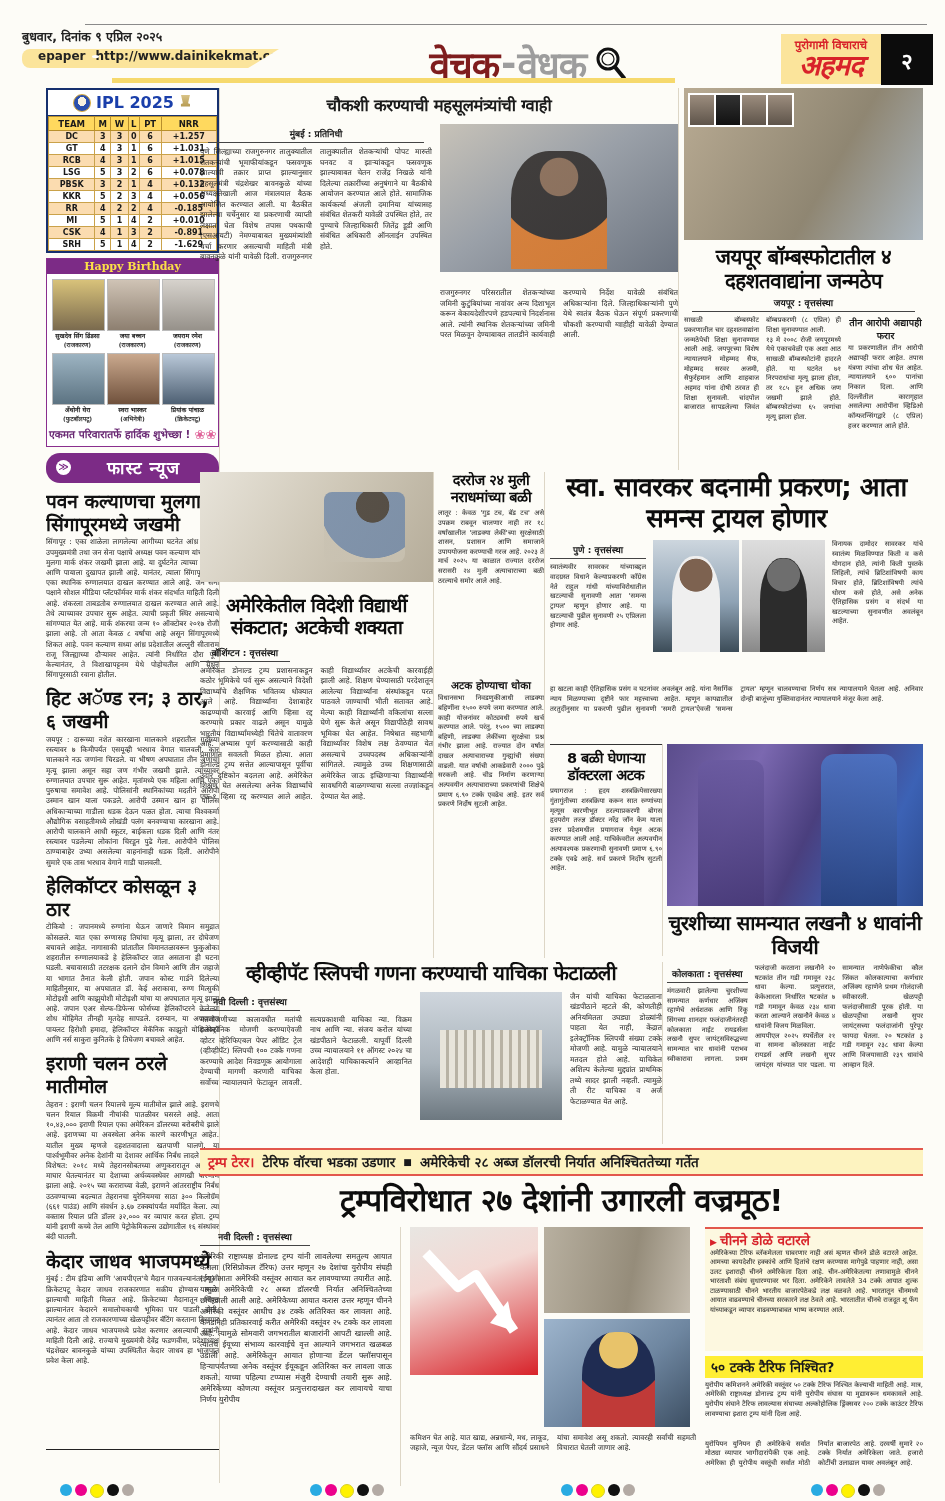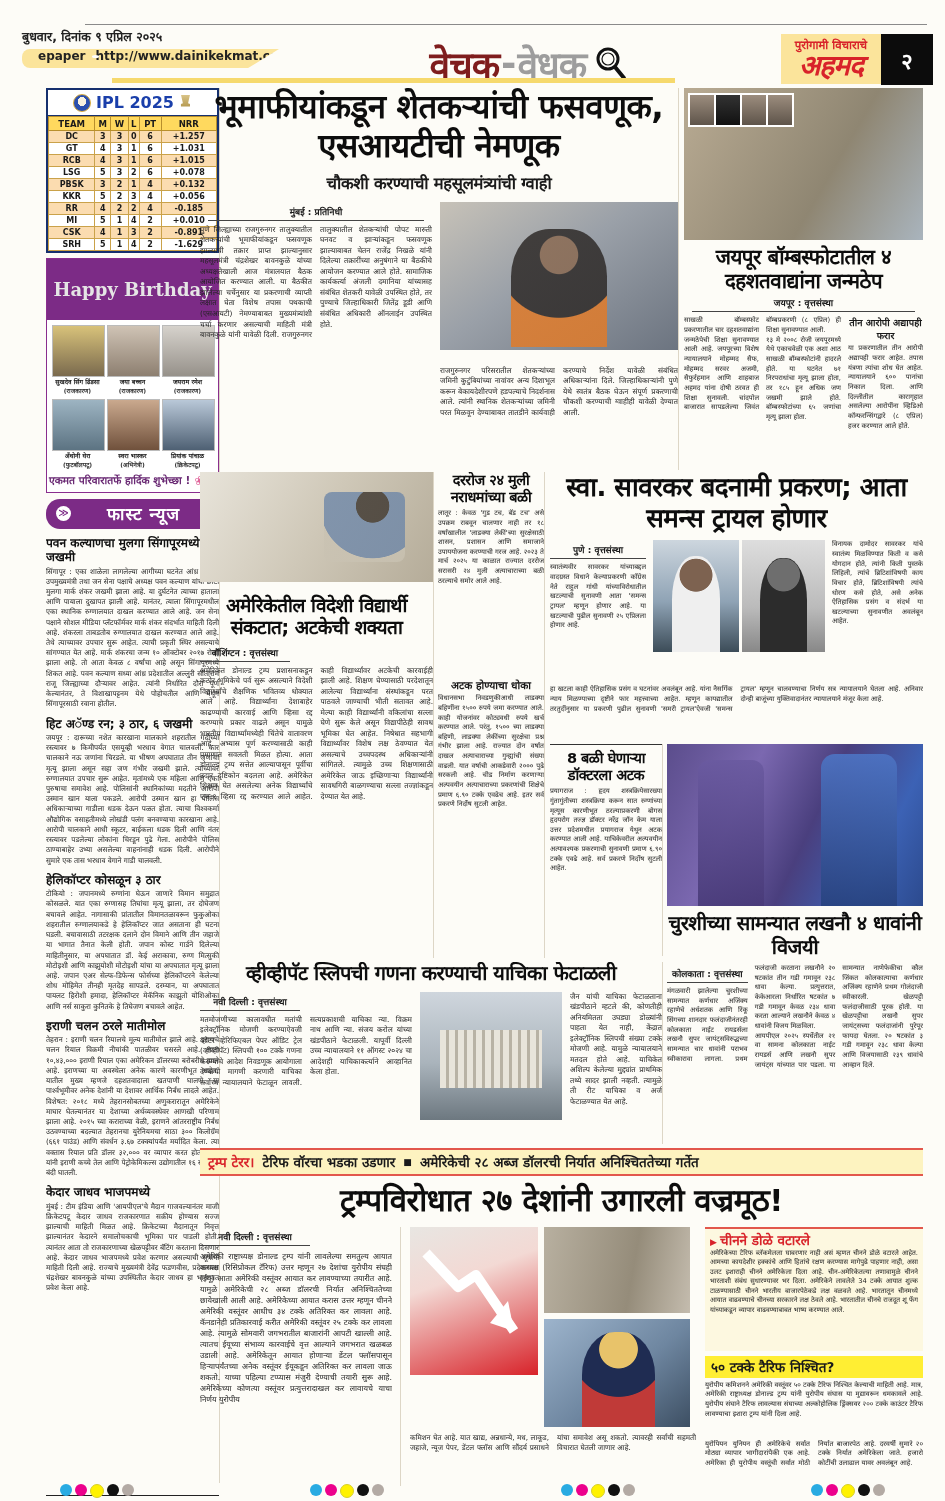--- a/index.html
+++ b/index.html
@@ -34,34 +34,34 @@
   .ipl{border:2px solid #16306e;background:#fff;}
   .ipl-head{background:#fff;display:flex;align-items:center;justify-content:center;gap:5px;padding:3px 2px;border-bottom:1.5px solid #16306e;}
   .ipl-title{font-weight:bold;font-size:16px;color:#1a3faa;font-family:"DejaVu Sans",sans-serif;}
   .bcci-logo{width:16px;height:16px;border-radius:50%;background:radial-gradient(circle at 50% 40%,#f7f1df 35%,#2a4fae 36%);border:1px solid #d5a93c;}
   .trophy-icon{width:13px;height:16px;background:linear-gradient(#d9c488,#a98b3e);clip-path:polygon(15% 0,85% 0,70% 55%,85% 60%,85% 75%,15% 75%,15% 60%,30% 55%);}
   .ipl table{border-collapse:collapse;width:100%;}
   .ipl th{background:#ffd95e;font-size:8.5px;padding:1.5px 0;border:0.5px solid #b88f2c;}
   .ipl td{font-size:8px;font-weight:bold;text-align:center;padding:1px 0;border:0.5px solid #caa24a;}
   .ipl tr:nth-child(even) td{background:#fbdcb0;}
   .bday{margin-top:5px;border:1.5px solid #8a2e8e;background:#fff;}
-  .bday-head{background:#7c2b86;color:#e5e5e5;font-weight:bold;font-size:18px;text-align:center;padding:20px 0;font-family:"DejaVu Serif",serif;}
+  .bday-head{background:#7c2b86;color:#fde047;font-weight:bold;font-size:11px;text-align:center;padding:1px 0;font-family:"DejaVu Serif",serif;}
   .bday-grid{display:grid;grid-template-columns:1fr 1fr 1fr;gap:4px;padding:5px 5px 2px;}
   .bday-cell{text-align:center;}
   .bday-ph{width:100%;height:50px;border:1px solid #bbb;}
   .bday-name{font-size:6.3px;font-weight:bold;line-height:1.25;margin-top:1px;}
   .bday-role{font-size:6.1px;font-weight:bold;color:#333;}
   .bday-wish{display:flex;align-items:center;justify-content:center;gap:4px;padding:2px 0 4px;}
   .bday-wish .txt{color:#6a2a74;font-weight:bold;font-size:10.5px;text-align:center;line-height:1.25;}
   .flowers{color:#e0649a;font-size:13px;}
   .fast{margin-top:6px;}
   .fast-head{display:flex;align-items:center;gap:7px;background:#7c2b86;border-radius:14px;padding:3px 10px 4px;}
   .fast-head .chev{width:15px;height:15px;border-radius:50%;background:#fff;color:#7c2b86;font-size:10px;font-weight:bold;display:flex;align-items:center;justify-content:center;line-height:1;}
   .fast-head .t{color:#fff;font-weight:bold;font-size:17px;flex:1;text-align:center;letter-spacing:1px;}
-  .fast-item h3{font-size:12px;font-weight:bold;margin:7px 0 2px;line-height:1.2;color:#111;}
+  .fast-item h3{font-size:19px;font-weight:bold;margin:7px 0 2px;line-height:1.2;color:#111;}
   .fast-item .body{font-size:7.2px;}
   .fast-wrap{height:960px;overflow:hidden;}
   .endline{border-top:1.5px solid #222;margin-top:6px;}
   
   .lead{left:200px;top:88px;width:478px;height:382px;}
   .lead .hl{font-size:33px;}
   .lead .sub{font-size:16.5px;font-weight:bold;text-align:center;margin-top:5px;letter-spacing:-0.3px;}
   .lead-bodywrap{display:flex;gap:8px;margin-top:8px;}
   .lead-left{width:232px;}
   .lead-left .cols{column-count:2;column-gap:8px;height:228px;overflow:hidden;}
@@ -361,21 +361,20 @@
         <div class="fast-item">
           <h3>केदार जाधव भाजपमध्ये</h3>
           <div class="body">मुंबई : टीम इंडिया आणि 'आयपीएल'चे मैदान गाजवल्यानंतर माजी क्रिकेटपटू केदार जाधव राजकारणात सक्रीय होण्यास सज्ज झाल्याची माहिती मिळत आहे. क्रिकेटच्या मैदानातून निवृत्त झाल्यानंतर केदारने समालोचकाची भूमिका पार पाडली होती. त्यानंतर आता तो राजकारणाच्या खेळपट्टीवर बॅटिंग करताना दिसणार आहे. केदार जाधव भाजपमध्ये प्रवेश करणार असल्याची सूत्रांनी माहिती दिली आहे. राज्याचे मुख्यमंत्री देवेंद्र फडणवीस, प्रदेशाध्यक्ष चंद्रशेखर बावनकुळे यांच्या उपस्थितीत केदार जाधव हा भाजपात प्रवेश केला आहे.</div>
         </div>
       </div>
       <div class="endline"></div>
     </div>
   </div>
 
   <div class="art lead vr">
-    <div class="hl">भूमाफीयांकडून शेतकऱ्यांची फसवणूक, एसआयटीची नेमणूक</div>
     <div class="sub">चौकशी करण्याची महसूलमंत्र्यांची ग्वाही</div>
     <div class="lead-bodywrap">
       <div class="lead-left">
         <div class="dateline">मुंबई : प्रतिनिधी</div>
         <div class="cols body">पुणे जिल्ह्याच्या राजगुरुनगर तालुक्यातील शेतकऱ्यांची भूमाफीयांकडून फसवणूक झाल्याची तक्रार प्राप्त झाल्यानुसार महसूलमंत्री चंद्रशेखर बावनकुळे यांच्या अध्यक्षतेखाली आज मंत्रालयात बैठक आयोजित करण्यात आली. या बैठकीत झालेल्या चर्चेनुसार या प्रकरणाची व्याप्ती लक्षात घेता विशेष तपास पथकाची (एसआयटी) नेमण्याबाबत मुख्यमंत्र्यांशी चर्चा करणार असल्याची माहिती मंत्री बावनकुळे यांनी यावेळी दिली. राजगुरुनगर तालुक्यातील शेतकऱ्यांची पोपट मारुती घनवट व झाऱ्यांकडून फसवणूक झाल्याबाबत चेतन राजेंद्र निखळे यांनी दिलेल्या तक्रारींच्या अनुषंगाने या बैठकीचे आयोजन करण्यात आले होते. सामाजिक कार्यकर्त्या अंजली दमानिया यांच्यासह संबंधित शेतकरी यावेळी उपस्थित होते, तर पुण्याचे जिल्हाधिकारी जितेंद्र डूडी आणि संबंधित अधिकारी ऑनलाईन उपस्थित होते.</div>
       </div>
       <div class="lead-right">
         <div class="photo lead-photo"></div>
         <div class="cols body">राजगुरुनगर परिसरातील शेतकऱ्यांच्या जमिनी कुटुंबियांच्या नावांवर अन्य दिशाभूल करून बेकायदेशीरपणे हडपल्याचे निदर्शनास आले. त्यांनी स्थानिक शेतकऱ्यांच्या जमिनी परत मिळवून देण्याबाबत तातडीने कार्यवाही करण्याचे निर्देश यावेळी संबंधित अधिकाऱ्यांना दिले. जिल्हाधिकाऱ्यांनी पुणे येथे स्वतंत्र बैठक घेऊन संपूर्ण प्रकरणाची चौकशी करण्याची ग्वाहीही यावेळी देण्यात आली.</div>
       </div>

